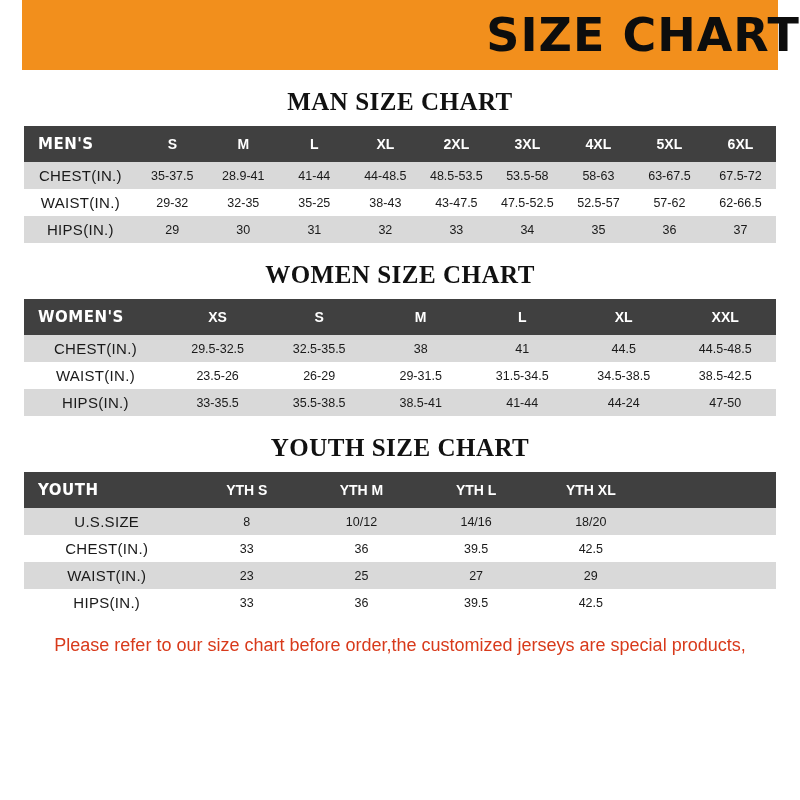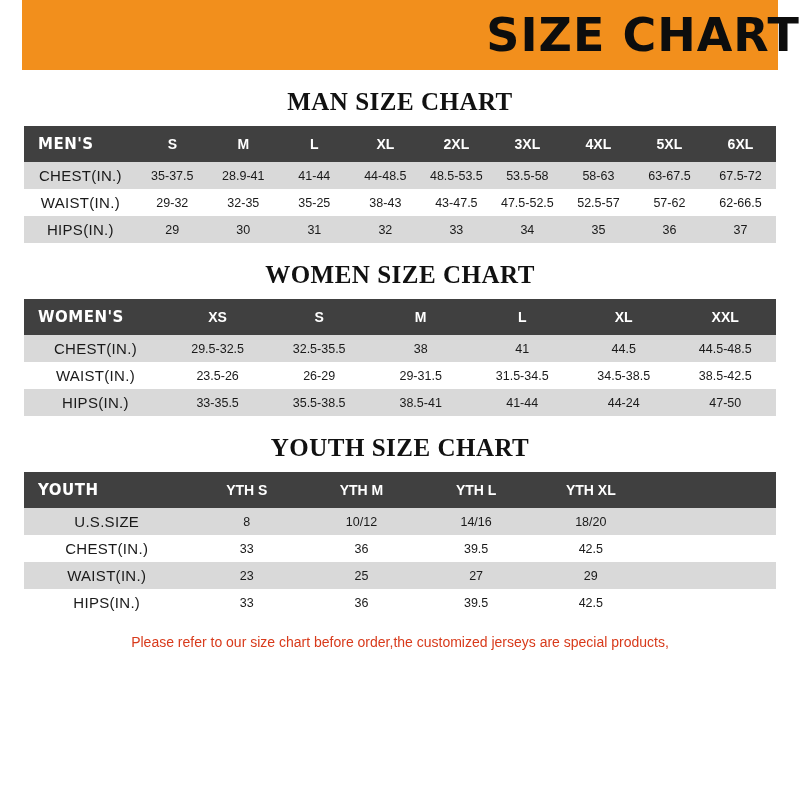--- a/index.html
+++ b/index.html
@@ -104,21 +104,21 @@
   .men col.c0 { width: 15%; }
   .women col.c0 { width: 19%; }
   .youth col.c0 { width: 22%; }
   .youth col.cend { width: 17%; }
 
   .footer-note {
     margin-top: 16px;
     padding: 0 22px;
     text-align: center;
     color: #D83A1B;
-    font-size: 14px;
+    font-size: 18px;
     line-height: 1.45;
     font-family: "Liberation Sans", sans-serif;
   }
 </style>
 </head>
 <body>
 
 <div class="page">
 
   <div class="header-band">

